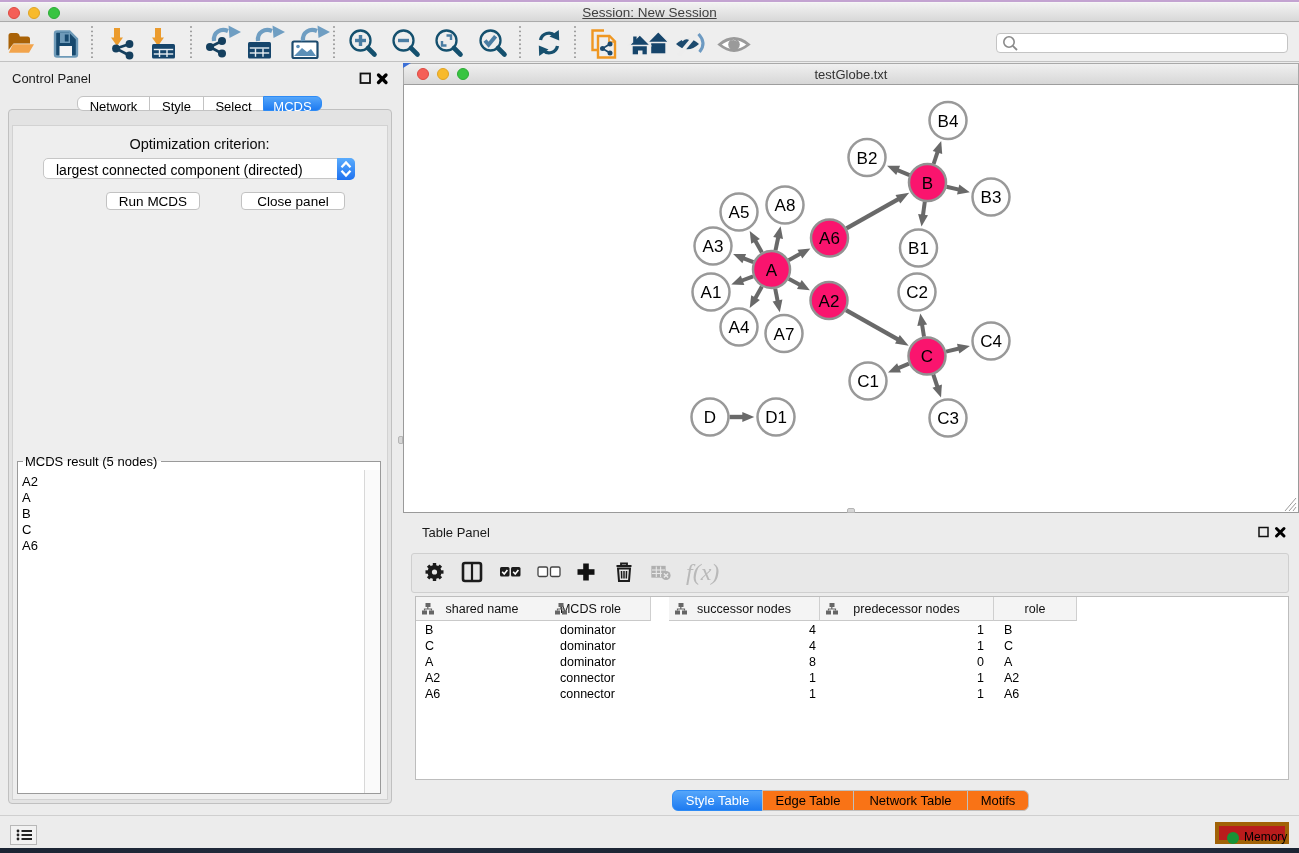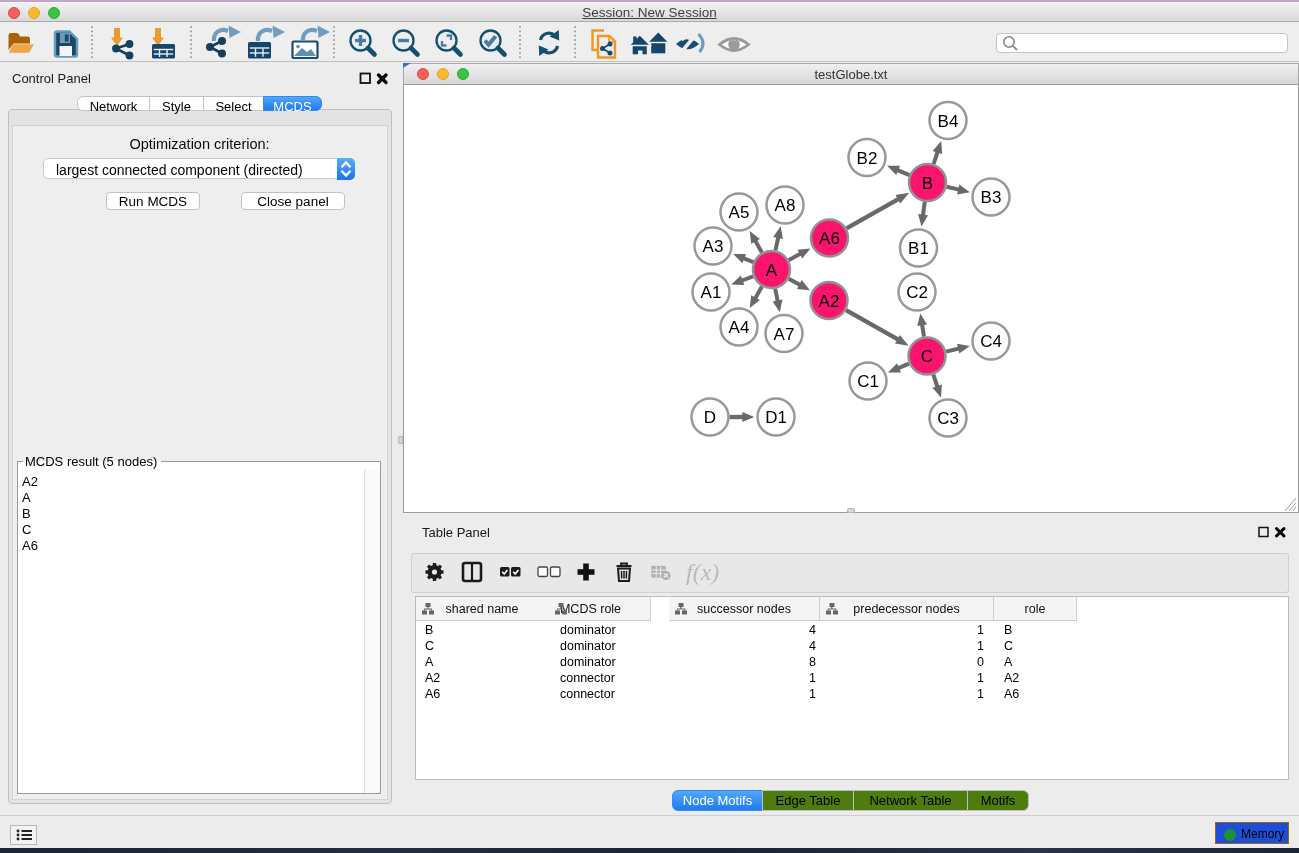--- a/index.html
+++ b/index.html
@@ -47,29 +47,29 @@
 #gcanvas { left:403px; top:85px; width:896px; height:428px; background:#fff; border:1px solid #9a9a9a; border-top:none; }
 
 
 #tp-title { left:422px; top:525px; font-size:13px; color:#1a1a1a; }
 #tp-toolbar { left:411px; top:553px; width:878px; height:40px; background:#e8e8e8; border:1px solid #cfcfcf; border-radius:3px; }
 #tp-table { left:415px; top:596px; width:874px; height:184px; background:#fff; border:1px solid #bdbdbd; }
 .th { position:absolute; top:597px; height:24px; background:#f4f4f4; border-right:1px solid #cfcfcf; border-bottom:1px solid #c9c9c9;
   font-size:12.5px; color:#111; text-align:center; line-height:24px; }
 .td { position:absolute; font-size:12.5px; color:#000; height:16px; line-height:16px; }
 #bt-tabs { left:672px; top:790px; height:21px; }
-.btab { position:absolute; top:0; height:21px; background:#4d7c0f; border:1px solid #bfbfbf; color:#000;
+.btab { position:absolute; top:0; height:21px; background:#f97316; border:1px solid #bfbfbf; color:#000;
   font-size:13px; text-align:center; line-height:20px; }
 .btab.sel { background:linear-gradient(#55a6fa,#1e7bf1); color:#fff; border-color:#2e8bf5; }
 
 
 #statusbar { left:0; top:815px; width:1299px; height:34px; background:#ececec; border-top:1px solid #cfcfcf; }
 #darkstrip { left:0; top:848px; width:1299px; height:5px; background:linear-gradient(90deg,#1b2433 0%,#232d3f 30%,#1a2331 55%,#2a3347 80%,#1b2433 100%); }
 #listbtn { left:10px; top:825px; width:27px; height:20px; background:#f2f2f2; border:1px solid #b8b8b8; }
-#membtn { left:1215px; top:822px; width:74px; height:22px; background:#1d4ed8; border:1px solid #a16207; font-size:12px; color:#000; }
+#membtn { left:1215px; top:822px; width:74px; height:22px; background:#b91c1c; border:4px solid #a16207; font-size:12px; color:#000; }
 </style>
 </head>
 <body>
 <div class="abs" id="purpletop"></div>
 <div class="abs" id="titlebar">
   <div class="title">Session: New Session</div>
   <div class="abs tl" style="left:8px;background:#f55f57;border:1px solid #dd4a41;"></div>
   <div class="abs tl" style="left:28px;background:#f8ba2c;border:1px solid #e0a324;"></div>
   <div class="abs tl" style="left:48px;background:#38c441;border:1px solid #2dab36;"></div>
 </div>
@@ -454,21 +454,21 @@
 <div class="td" style="left:820px; top:654px; width:164px; text-align:right;">0</div>
 <div class="td" style="left:820px; top:670px; width:164px; text-align:right;">1</div>
 <div class="td" style="left:820px; top:686px; width:164px; text-align:right;">1</div>
 <div class="td" style="left:1004px; top:622px;">B</div>
 <div class="td" style="left:1004px; top:638px;">C</div>
 <div class="td" style="left:1004px; top:654px;">A</div>
 <div class="td" style="left:1004px; top:670px;">A2</div>
 <div class="td" style="left:1004px; top:686px;">A6</div>
 
 <div class="abs" id="bt-tabs">
-  <div class="btab sel" style="left:0; width:91px; border-radius:6px 0 0 6px;">Node Motifs</div>
+  <div class="btab sel" style="left:0; width:91px; border-radius:6px 0 0 6px;">Style Table</div>
   <div class="btab" style="left:90px; width:92px;">Edge Table</div>
   <div class="btab" style="left:181px; width:115px;">Network Table</div>
   <div class="btab" style="left:295px; width:62px; border-radius:0 6px 6px 0;">Motifs</div>
 </div>
 
 <svg class="abs" style="left:358px;top:71px;" width="34" height="14" viewBox="0 0 34 14">
   <rect x="2.5" y="2.5" width="9.5" height="9.5" fill="none" stroke="#111" stroke-width="1.8"></rect>
   <g stroke="#000" stroke-width="3.3" stroke-linecap="round">
       <line x1="20.5" y1="4" x2="28" y2="11.5"></line>
       <line x1="28" y1="4" x2="20.5" y2="11.5"></line>

